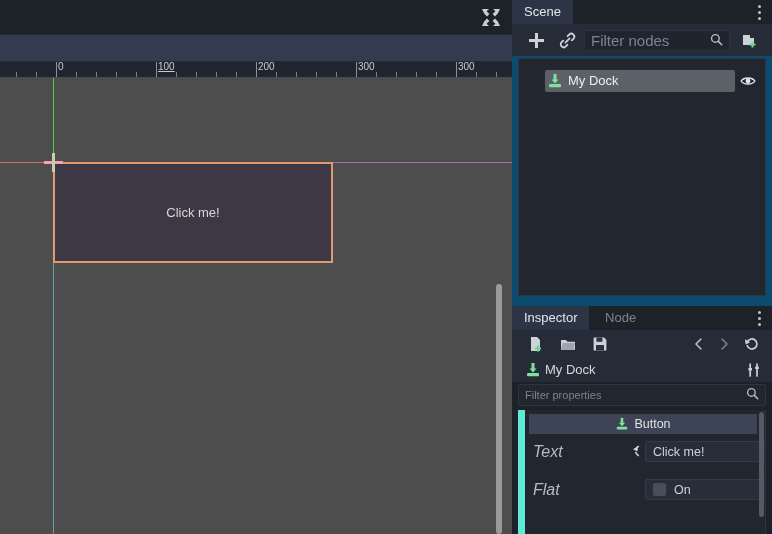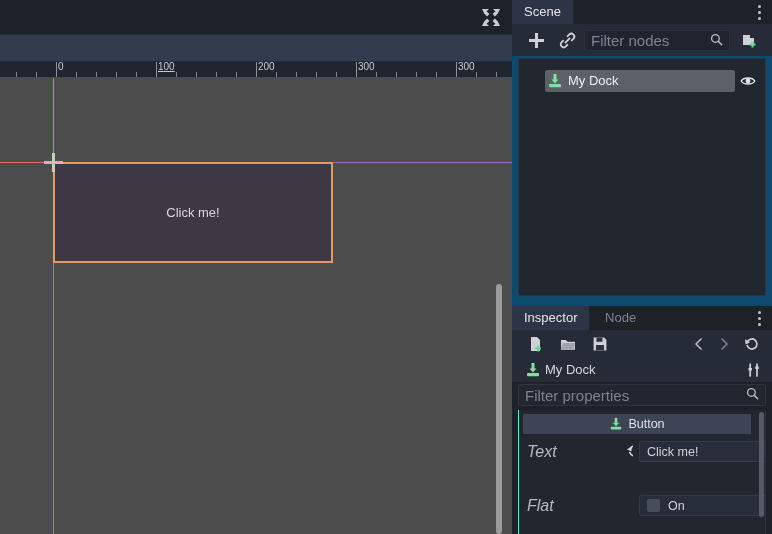--- a/index.html
+++ b/index.html
@@ -195,24 +195,24 @@
   #insp-path-label {
     position: absolute; left: 33px; top: 0; height: 24px; line-height: 24px;
     font-size: 13px; color: #d6d8dd;
   }
   #insp-tools-icon { position: absolute; right: 10px; top: 4px; width: 16px; height: 16px; cursor: pointer; }
   #insp-filter {
     position: absolute; left: 6px; top: 78px; width: 248px; height: 22px;
     background: #21262f; border: 1px solid #2e3542; border-radius: 2px;
     display: flex; align-items: center; padding: 0 6px;
   }
-  #insp-filter-text { flex: 1; font-size: 15px; color: #7d8392; }
+  #insp-filter-text { flex: 1; font-size: 11px; color: #7d8392; }
   #prop-area {
     position: absolute; left: 6px; top: 104px; width: 248px; height: 124px;
-    background: #21262f; border-left: 1px solid #5eead4;
+    background: #21262f; border-left: 7px solid #5eead4;
     border-right: 1px solid #2e3542; overflow: hidden;
   }
   #class-header {
     position: absolute; left: 4px; top: 4px; width: 228px; height: 20px;
     background: #3d4455; display: flex; align-items: center;
     justify-content: center; cursor: pointer; border-radius: 1px;
   }
   #class-header-icon { width: 14px; height: 14px; margin-right: 5px; }
   #class-header-label { font-size: 12.5px; color: #dfe1e6; }
   .prop-row {
@@ -490,21 +490,21 @@
           <span class="prop-revert">
             <svg width="16" height="16" viewBox="0 0 16 16">
               <path d="M12.8 9.6 A5 5 0 1 0 12.8 6.4" fill="none" stroke="#d3d6dc" stroke-width="1.6" stroke-linecap="round"></path>
               <polygon points="15,3.2 10,6.2 14.4,8.4" fill="#d3d6dc"></polygon>
             </svg>
           </span>
           <span class="prop-field">Click me!</span>
         </div>
 
 
-        <div class="prop-row" style="top:82px">
+        <div class="prop-row" style="top:66px">
           <span class="prop-name">Flat</span>
           <span class="prop-revert"></span>
           <span class="prop-field">
             <span class="chk-box"></span>
             <span>On</span>
           </span>
         </div>
 
         <div id="prop-scroll-thumb"></div>
       </div>

